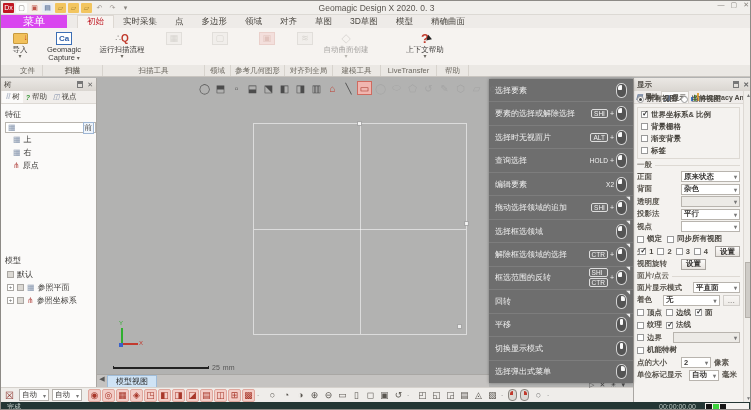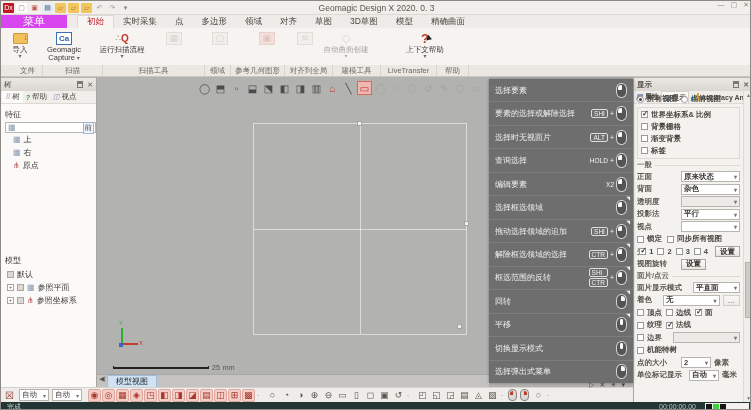--- a/index.html
+++ b/index.html
@@ -243,21 +243,21 @@
       <span class="car">▾</span>
     </div>
     <div class="rbtn" style="left:402px;width:44px">
       <span class="ric helpq">?</span>
       <span class="rlab">上下文帮助</span>
       <span class="car">▾</span>
     </div>
   </div>
   <div class="grouprow" id="grouprow">
       <span class="gcell" style="width: 30px; margin-left: 12px;">文件</span>
-      <span class="gcell" style="width: 60px;">扫描</span>
+      <span class="gcell" style="width: 60px; font-weight: bold;">扫描</span>
       <span class="gcell" style="width: 102px;">扫描工具</span>
       <span class="gcell" style="width: 26px;">领域</span>
       <span class="gcell" style="width: 54px;">参考几何图形</span>
       <span class="gcell" style="width: 48px;">对齐到全局</span>
       <span class="gcell" style="width: 48px;">建模工具</span>
       <span class="gcell" style="width: 56px;">LiveTransfer</span>
       <span class="gcell" style="width: 32px;">帮助</span>
     </div>
 
   <div class="lpanel">
@@ -414,34 +414,34 @@
       <div class="grow">
         <span class="glab">编辑要素</span>
         <span class="gright">
           <span class="keytxt">X2</span>
           <span class="mouse left">
             <i></i>
           </span>
         </span>
       </div>
       <div class="grow">
-        <span class="glab">选择框选领域</span>
-        <span class="gright">
-          <span class="mouse left-drag">
-            <i></i>
-          </span>
-        </span>
-      </div>
-      <div class="grow">
         <span class="glab">拖动选择领域的追加</span>
         <span class="gright">
           <span class="keycol">
             <span class="key">SHI</span>
           </span>
           <span class="plus">+</span>
+          <span class="mouse left-drag">
+            <i></i>
+          </span>
+        </span>
+      </div>
+      <div class="grow">
+        <span class="glab">选择框选领域</span>
+        <span class="gright">
           <span class="mouse left-drag">
             <i></i>
           </span>
         </span>
       </div>
       <div class="grow">
         <span class="glab">解除框选领域的选择</span>
         <span class="gright">
           <span class="keycol">
             <span class="key">CTR</span>

